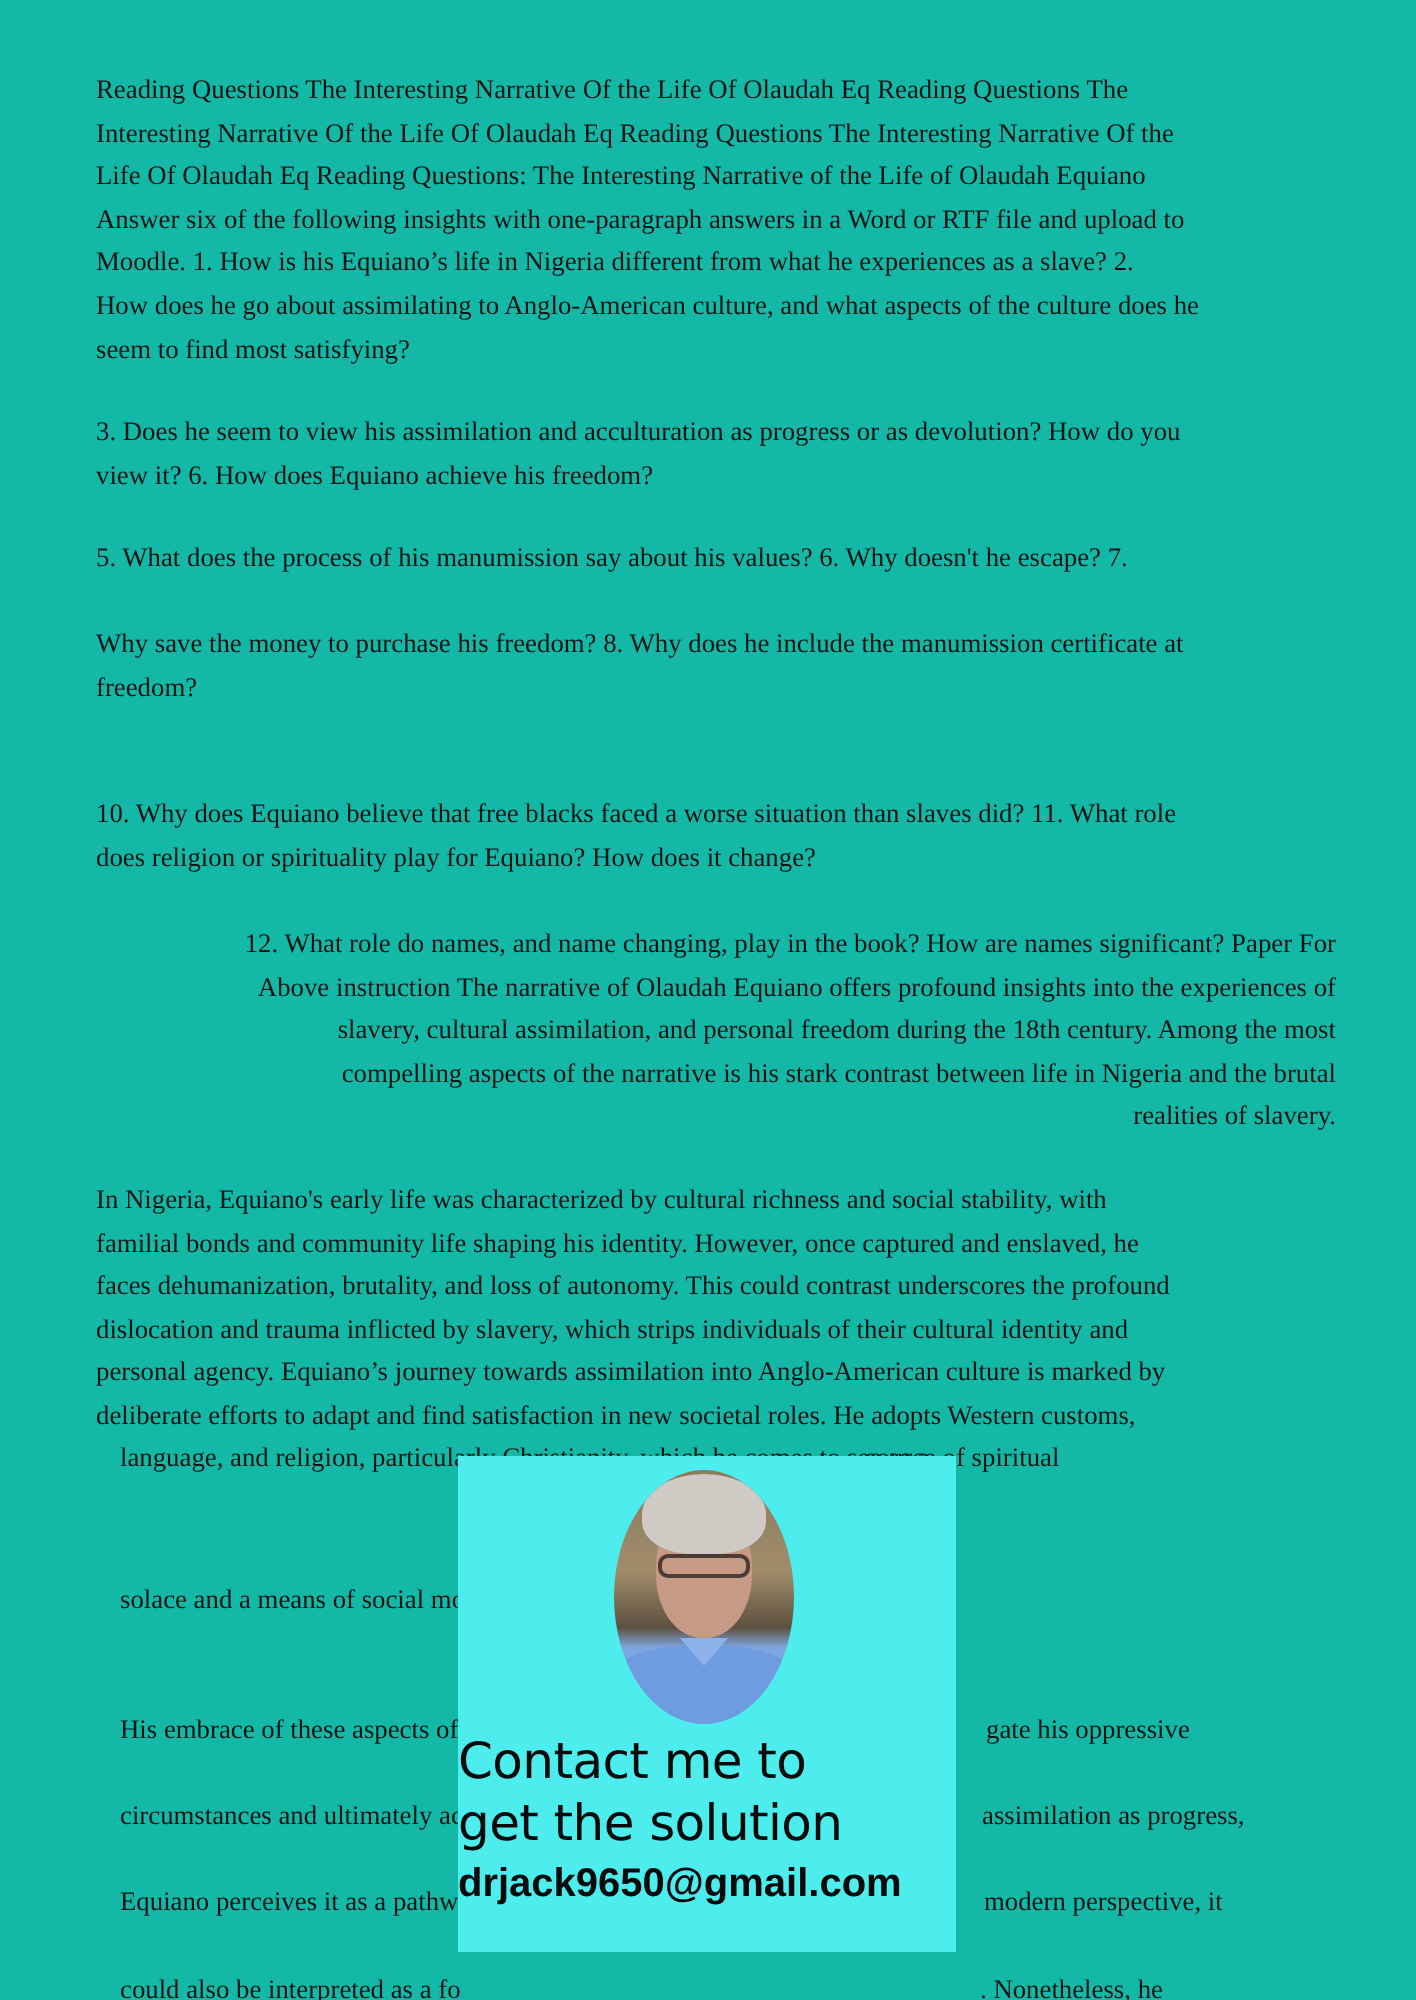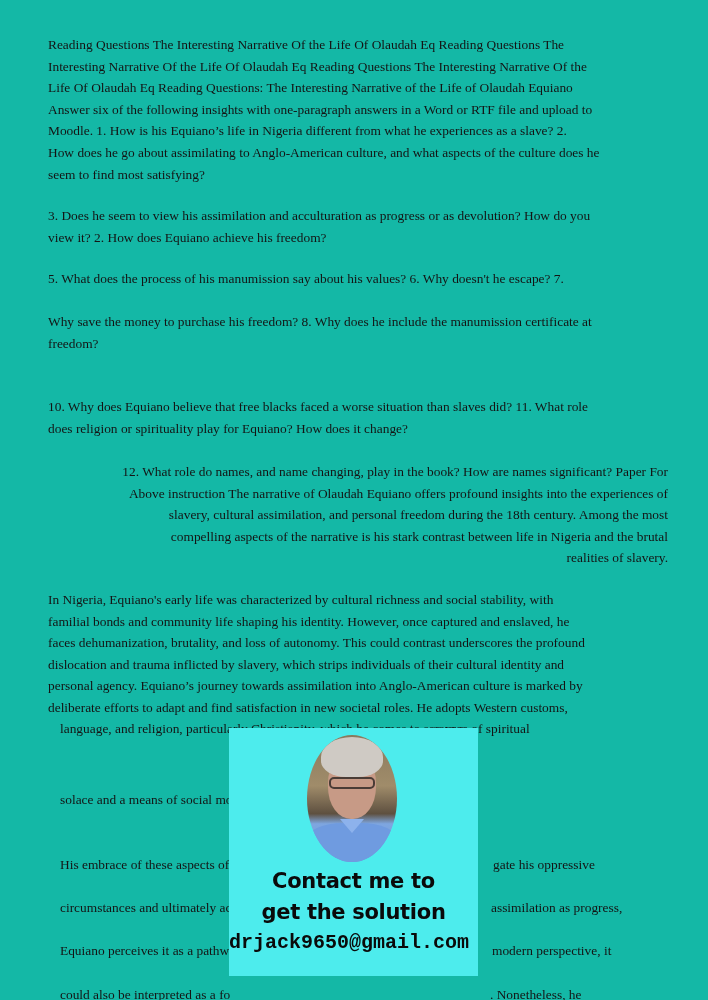--- a/index.html
+++ b/index.html
@@ -37,49 +37,49 @@
     }
     .photo .shirt {
       position: absolute; left: 0; top: 88px; width: 90px; height: 40px;
       background: #6f9be0; border-radius: 40% 40% 0 0;
     }
     .photo .collar {
       position: absolute; left: 33px; top: 84px; width: 24px; height: 14px;
       background: #8db2ec; clip-path: polygon(0 0, 50% 100%, 100% 0);
     }
     .promo-head {
-      position: absolute; left: 0; width: 249px; text-align: center;
+      position: absolute; left: 0; width: 249px; 
       font-family: "DejaVu Sans", "Liberation Sans", sans-serif;
-      font-weight: bold; font-size: 21px; color: #0a0a0a; line-height: 30px;
+      font-weight: normal; font-size: 25px; color: #0a0a0a; line-height: 30px;
       letter-spacing: -0.3px;
     }
     .promo-email {
       position: absolute; left: 0; top: 203px; width: 220px; text-align: center;
-      font-family: Liberation Mono, monospace;
+      font-family: Liberation Sans, sans-serif;
       font-weight: bold; font-size: 20px; color: #0a0a0a;
     }
   </style>
 </head>
 <body>
 
 <div class="page">
 
   <div id="paras">
       <div class="para" style="top: 34px;">
         <div class="line">Reading Questions The Interesting Narrative Of the Life Of Olaudah Eq Reading Questions The</div>
         <div class="line">Interesting Narrative Of the Life Of Olaudah Eq Reading Questions The Interesting Narrative Of the</div>
         <div class="line">Life Of Olaudah Eq Reading Questions: The Interesting Narrative of the Life of Olaudah Equiano</div>
         <div class="line">Answer six of the following insights with one-paragraph answers in a Word or RTF file and upload to</div>
         <div class="line">Moodle. 1. How is his Equiano’s life in Nigeria different from what he experiences as a slave? 2.</div>
         <div class="line">How does he go about assimilating to Anglo-American culture, and what aspects of the culture does he</div>
         <div class="line">seem to find most satisfying?</div>
       </div>
       <div class="para" style="top: 205px;">
         <div class="line">3. Does he seem to view his assimilation and acculturation as progress or as devolution? How do you</div>
-        <div class="line">view it? 2. How does Equiano achieve his freedom?</div>
+        <div class="line">view it? 6. How does Equiano achieve his freedom?</div>
       </div>
       <div class="para" style="top: 268px;">
         <div class="line">5. What does the process of his manumission say about his values? 6. Why doesn't he escape? 7.</div>
       </div>
       <div class="para" style="top: 311px;">
         <div class="line">Why save the money to purchase his freedom? 8. Why does he include the manumission certificate at</div>
         <div class="line">freedom?</div>
       </div>
       <div class="para" style="top: 396px;">
         <div class="line">10. Why does Equiano believe that free blacks faced a worse situation than slaves did? 11. What role</div>

